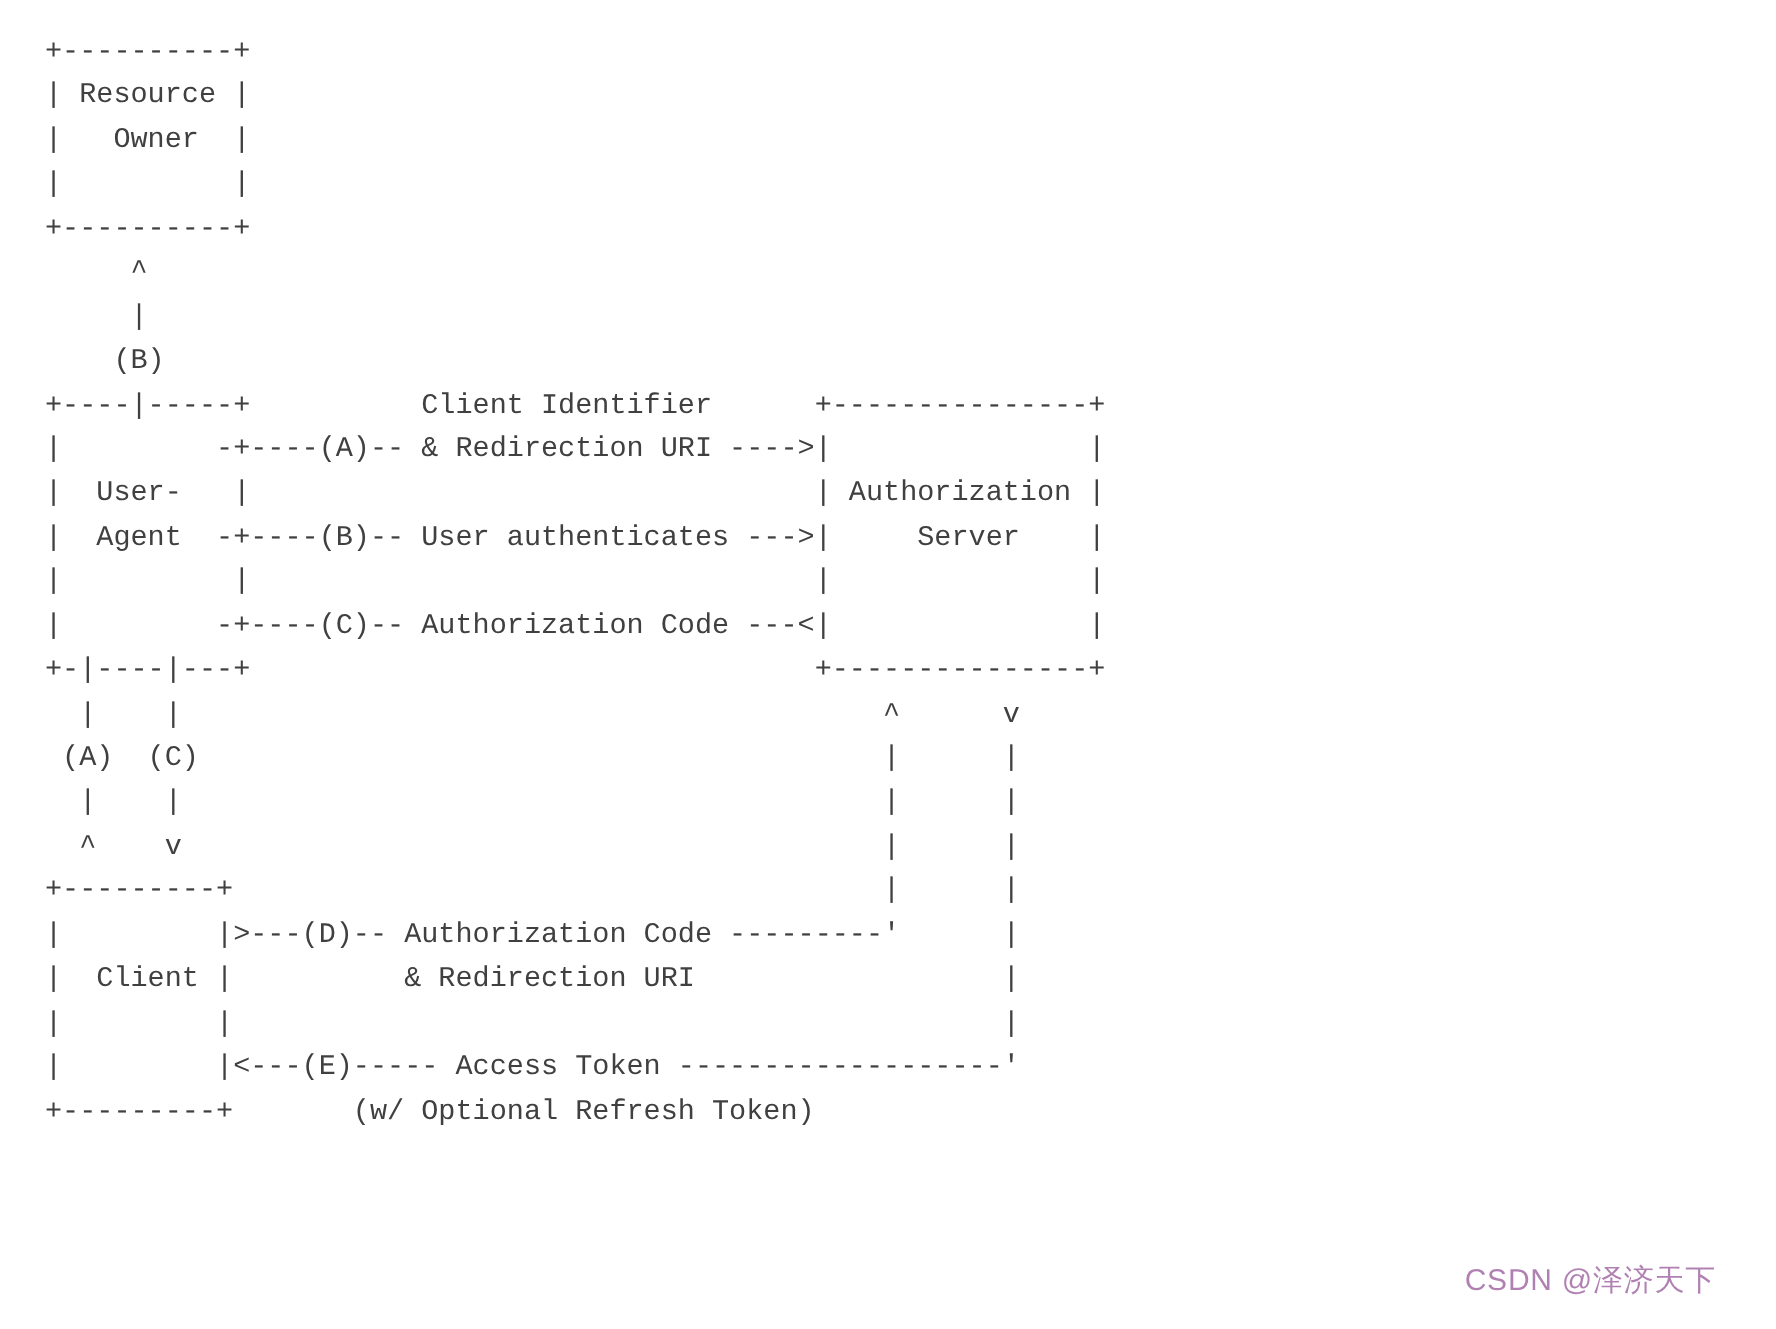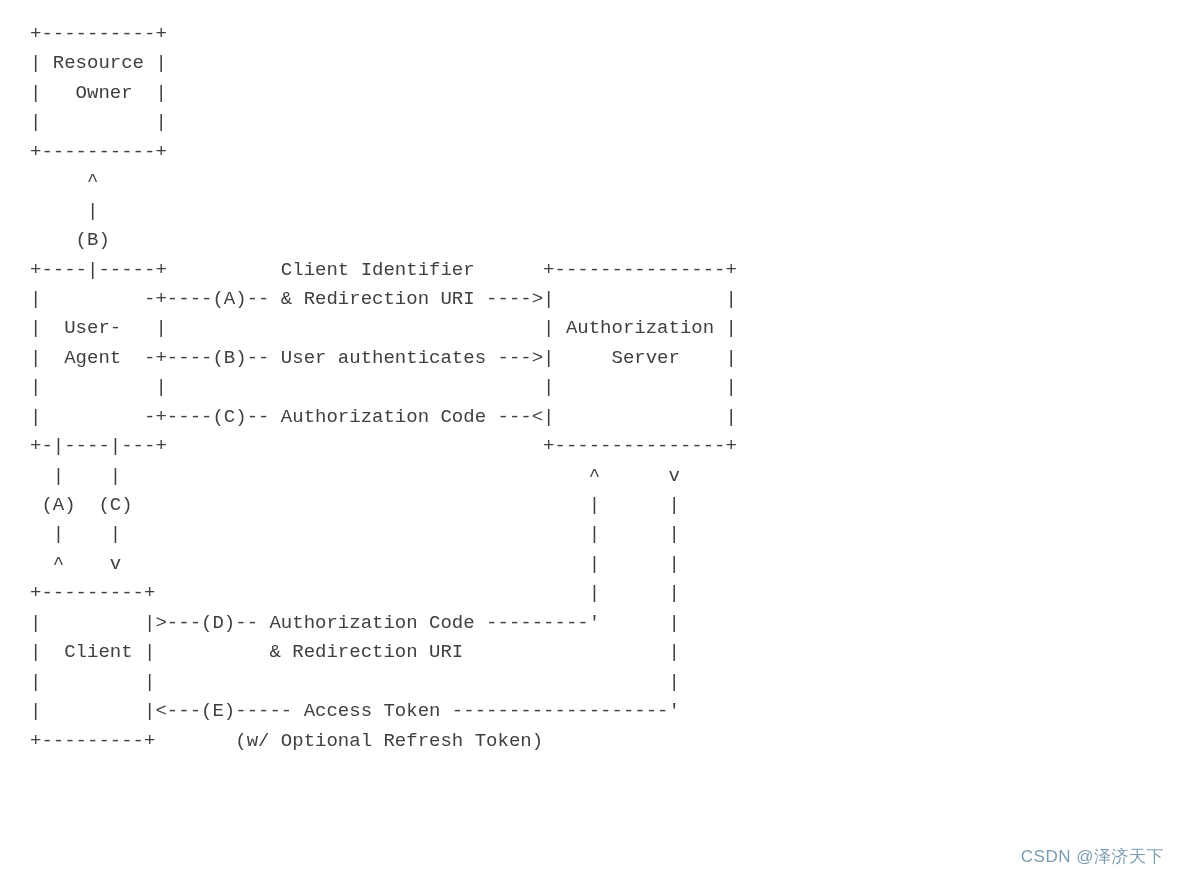--- a/index.html
+++ b/index.html
@@ -16,23 +16,23 @@
       box-sizing: border-box;
     }
     pre {
       margin: 0;
       font-family: inherit;
       white-space: pre;
     }
     .watermark {
       position: absolute;
       bottom: 16px;
-      right: 20px;
-      color: #0c4a6e;
-      font-size: 17px;
+      right: 40px;
+      color: #701a75;
+      font-size: 20px;
       font-family: Arial, sans-serif;
       opacity: 0.55;
       letter-spacing: 0.5px;
     }
   </style>
 </head>
 <body>
 
 <pre id="diagram">+----------+
 | Resource |

